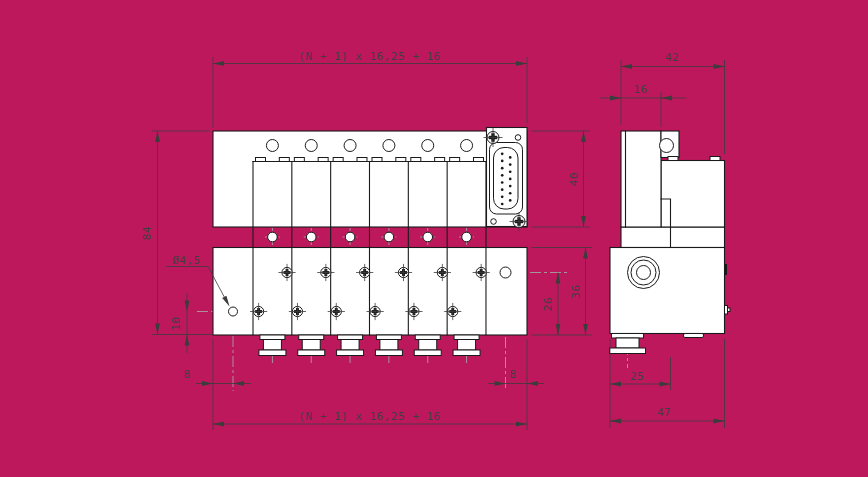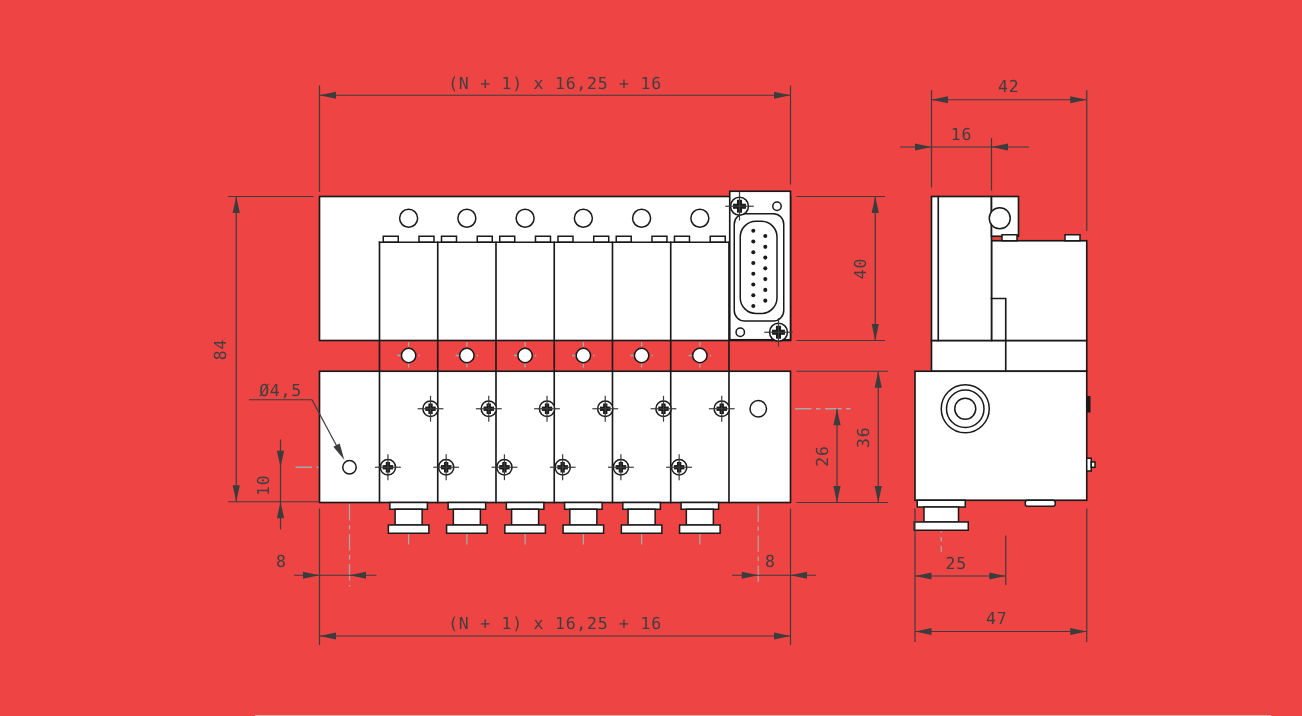--- a/index.html
+++ b/index.html
@@ -1,16 +1,16 @@
 <!DOCTYPE html>
 <html><head>
 <meta charset="utf-8">
 <style>
   html,body { margin:0; padding:0; background:#ffffff; }
-  .stage { position:relative; width:868px; height:477px; background:#ef4444; overflow:hidden; }
+  .stage { position:relative; width:868px; height:477px; background:#be185d; overflow:hidden; }
   svg { display:block; }
   .ln  { stroke:#1a1a1a; stroke-width:1.1; fill:none; stroke-linecap:square; }
   .fw  { fill:#ffffff; stroke:#1a1a1a; stroke-width:1.1; }
   .fwt { fill:#ffffff; stroke:#1a1a1a; stroke-width:1.0; }
   .dim { stroke:#3c3c3c; stroke-width:0.8; fill:none; }
   .cl  { stroke:#a8a8a8; stroke-width:0.85; fill:none; stroke-dasharray:11 3 3 3; }
   .arr { fill:#3c3c3c; stroke:none; }
   .dtx { font-family:"DejaVu Sans Mono","Liberation Mono",monospace; font-size:11px;
          fill:#3f3f3f; letter-spacing:0.5px; }
   .blk { fill:#1a1a1a; stroke:none; }

